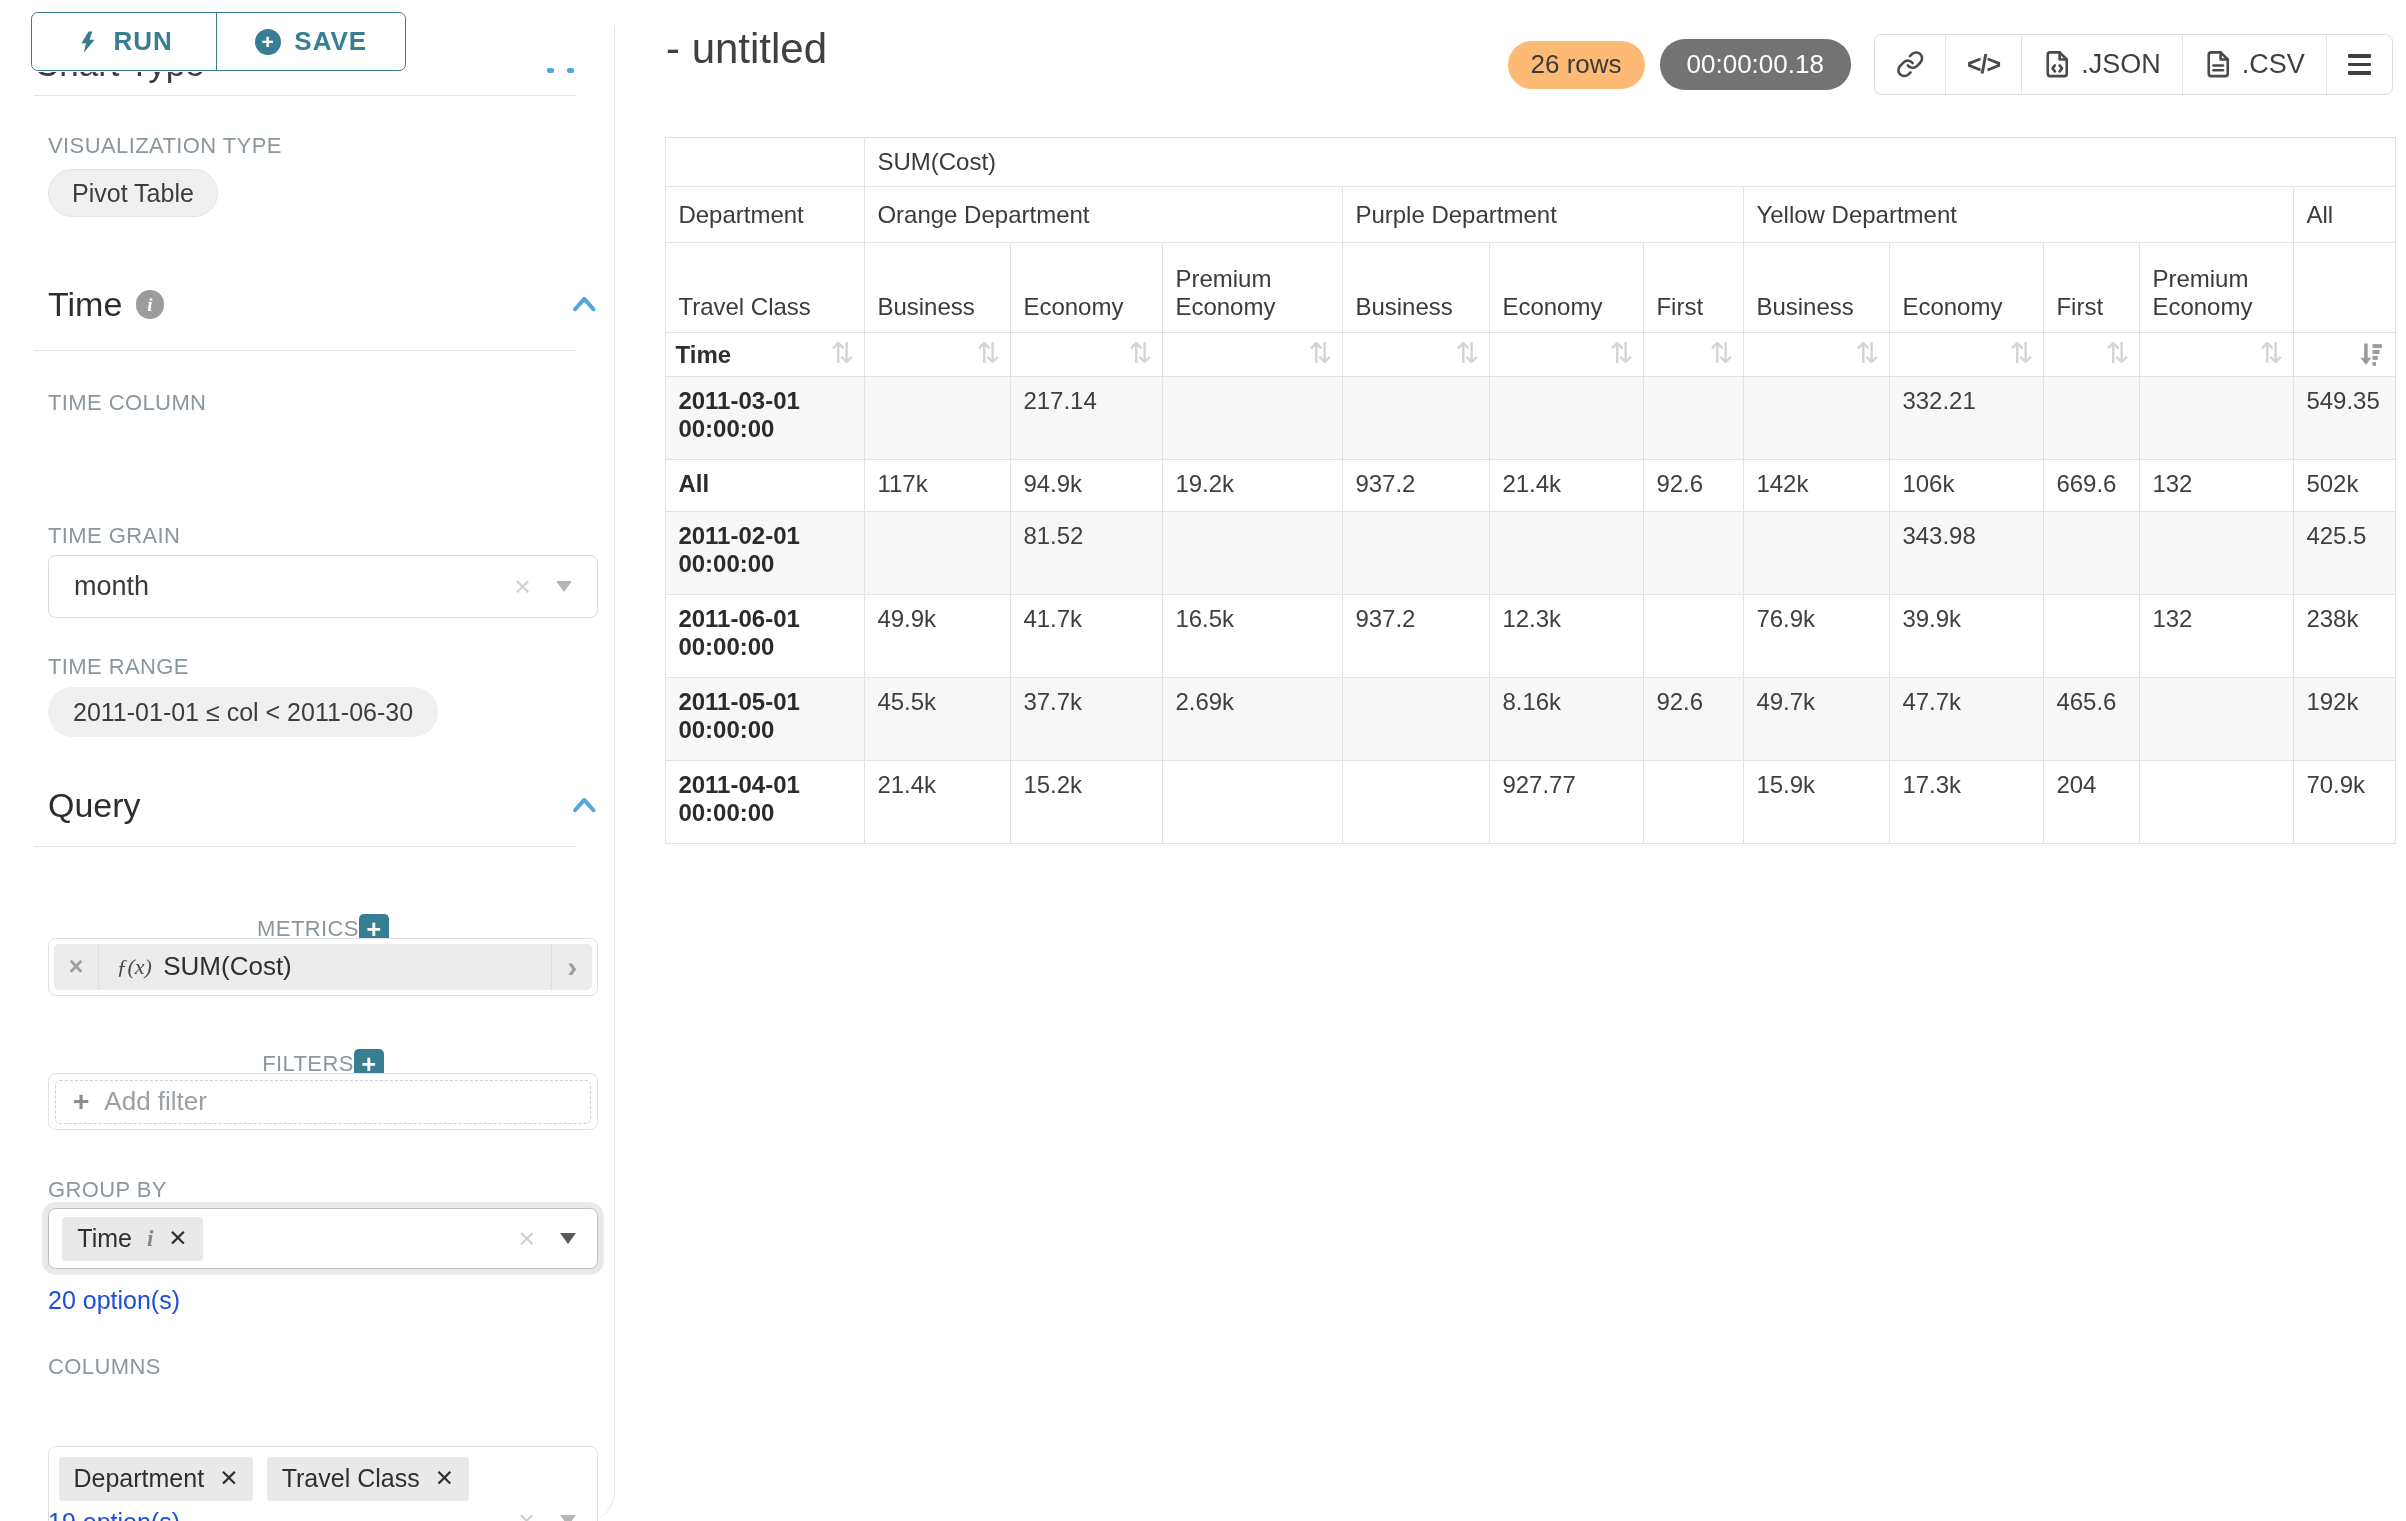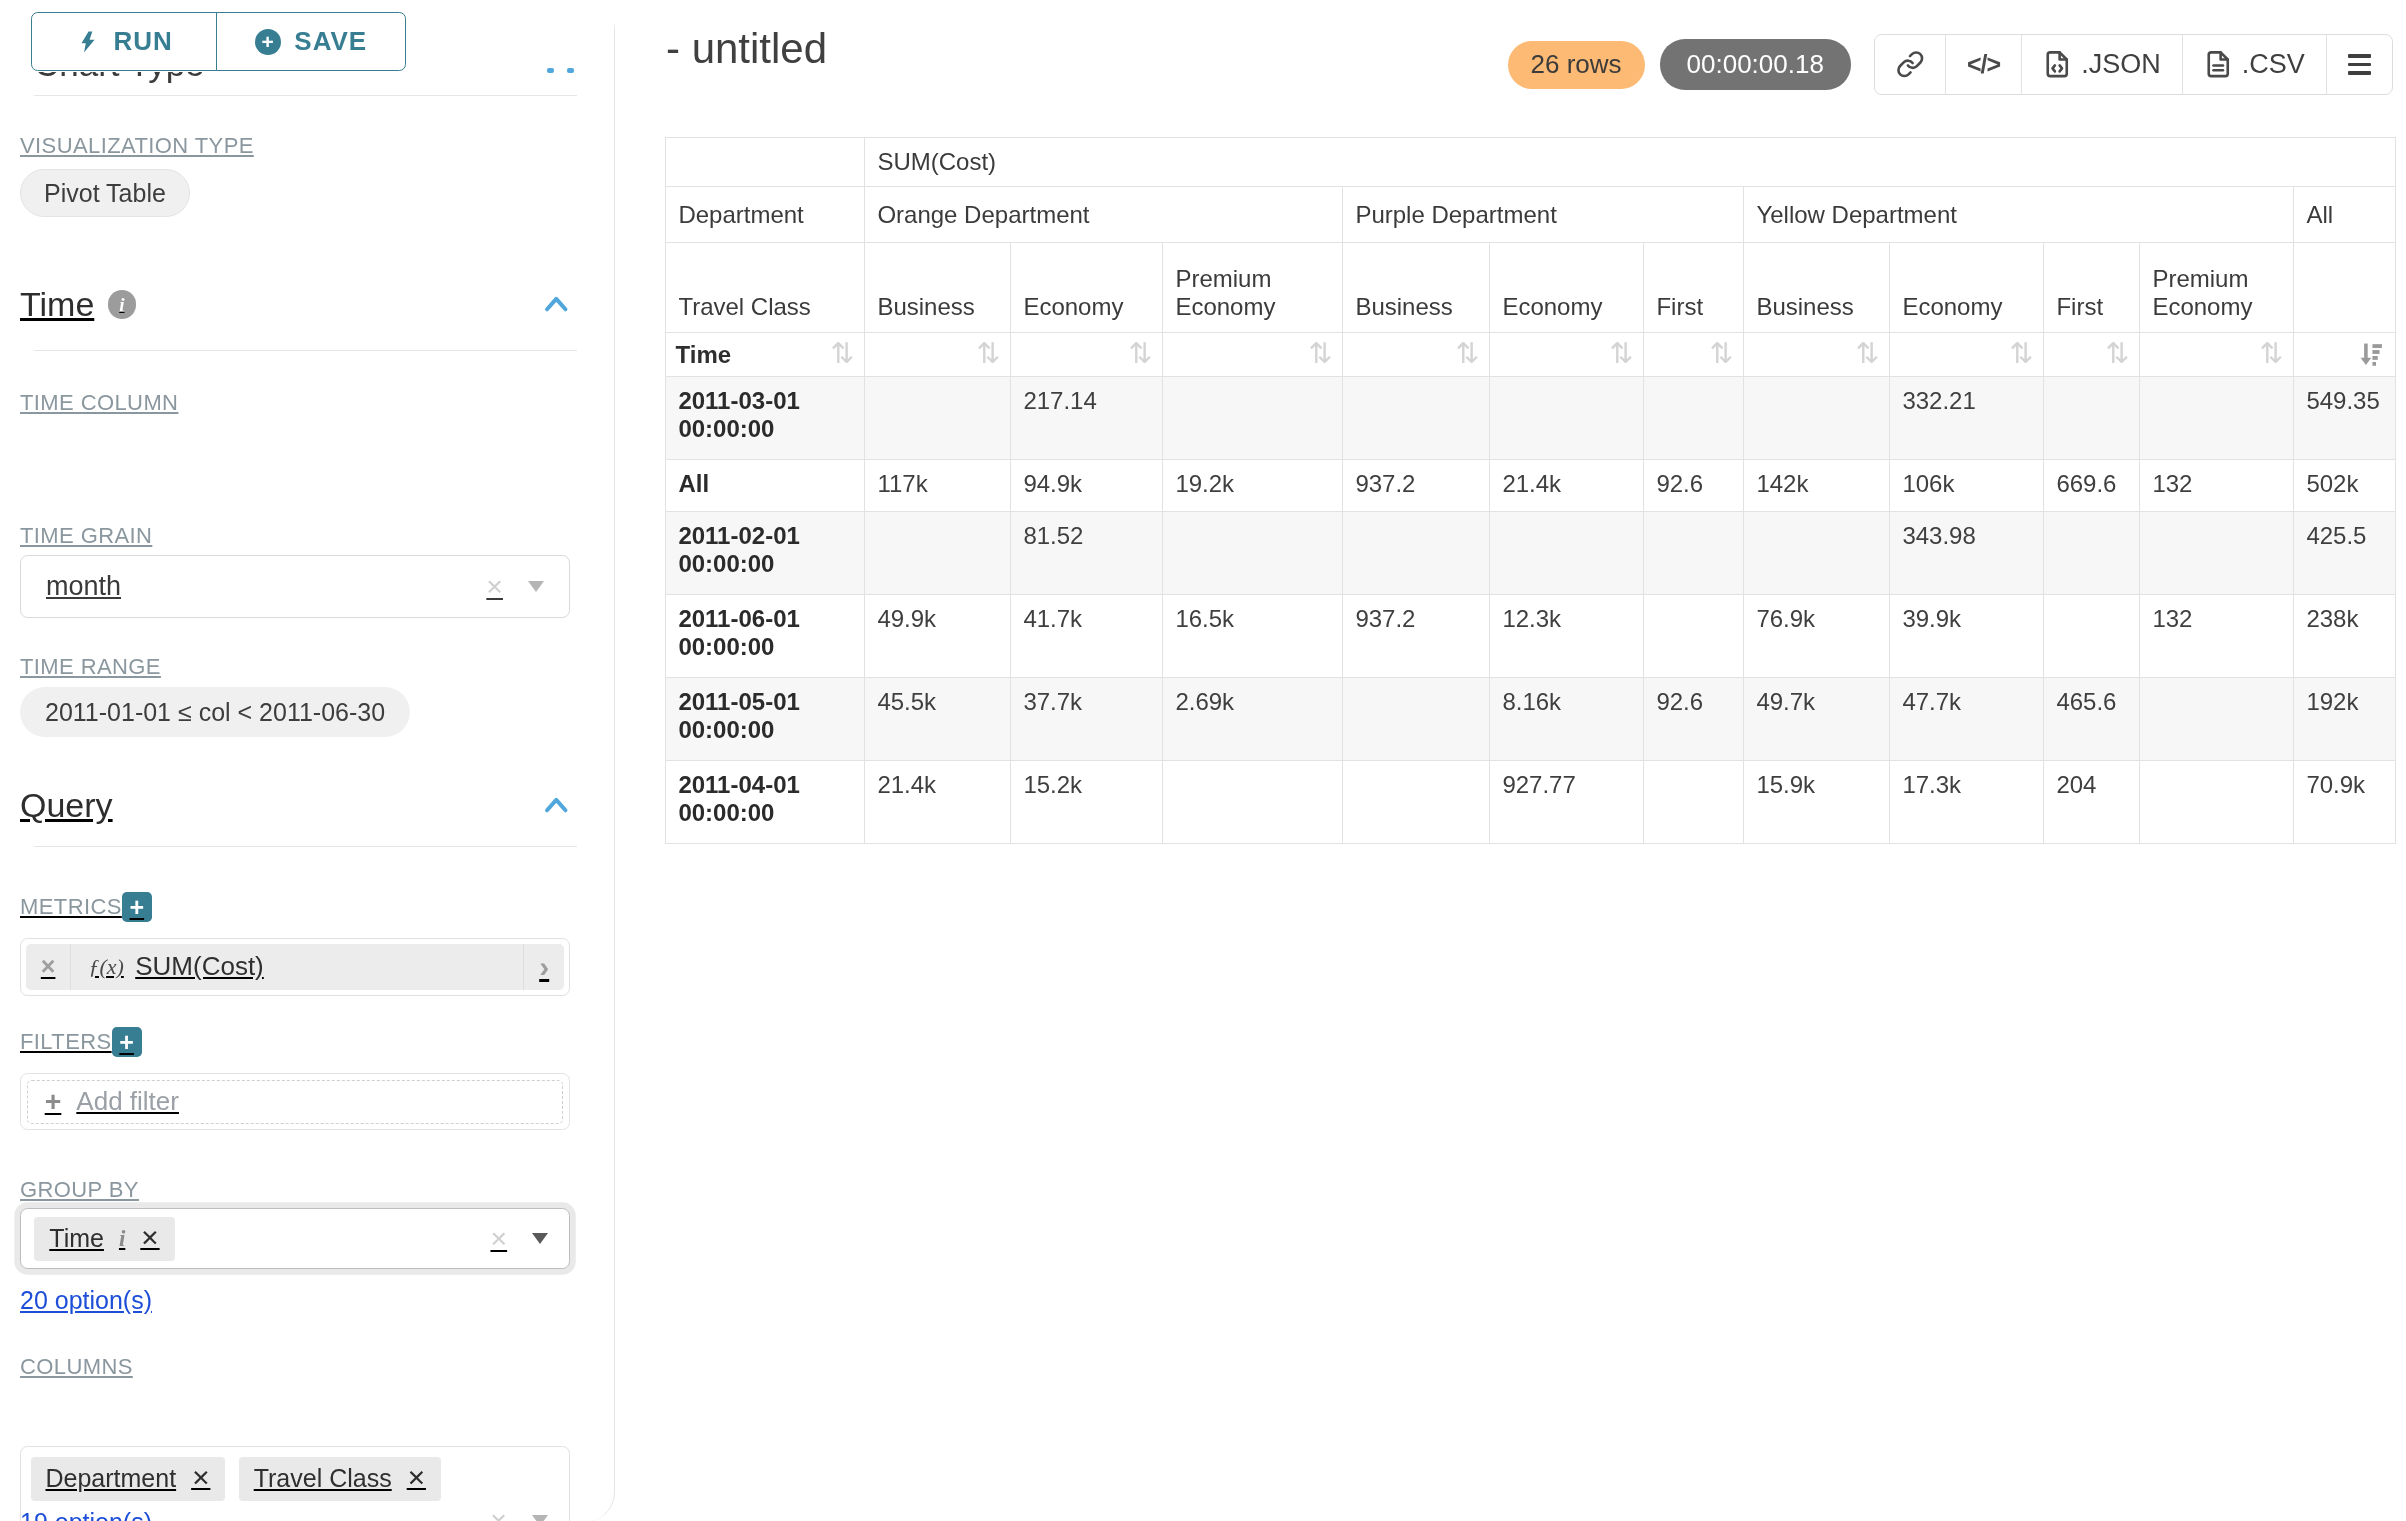--- a/index.html
+++ b/index.html
@@ -2,21 +2,21 @@
 <html style="font-size:15px"><head>
 <meta charset="utf-8">
 <style>
   * { margin:0; padding:0; box-sizing:border-box; }
   html,body { width:2406px; height:1522px; overflow:hidden; background:#fff;
     font-family:"Liberation Sans","DejaVu Sans",sans-serif; }
   #app { position:relative; width:2406px; height:1522px; background:#fff; }
 
   
   .sidebar { position:absolute; top:0; left:0; width:615px; height:1522px; background:#fff; border-right:1.9px solid #e3e3e3;border-radius:30px; }
-  .blk { position:absolute; left:20px; width:550px;text-decoration:underline; }
+  .blk { position:absolute; left:48px; width:550px; }
 
   .btn-row { position:absolute; top:0; left:0; width:100%; height:72px; background:#fff; z-index:3; }
   .btns { position:absolute; top:12.4px; left:31px; display:flex; }
   .tbtn { height:59px; border:1.9px solid #387e93; color:#387e93; background:#fff; display:flex; align-items:center; justify-content:center; gap:13.3px; font-size:26px; font-weight:700; letter-spacing:1px; cursor:pointer; }
   .tbtn.run { width:187px; border-radius:6.7px 0 0 6.7px; }
   .tbtn.save { width:190px; border-radius:0 6.7px 6.7px 0; margin-left:-1.9px; }
   .bolt-svg { width:24px; height:24px; fill:#387e93; }
   .plus-circle { width:26px; height:26px; border-radius:50%; background:#387e93; color:#fff; display:flex; align-items:center; justify-content:center; font-size:21px; font-weight:700; line-height:1; }
   .drag-dots { position:absolute; top:68px; left:547px; z-index:4; display:flex; gap:13.3px; }
   .drag-dots i { width:6.7px; height:4.8px; background:#51a7dc; border-radius:1.9px; }
@@ -34,21 +34,21 @@
   .chev-up { margin-left:auto; }
   .chev-up svg { width:28.5px; height:23px; stroke:#51a7dc; stroke-width:3.5; fill:none; stroke-linecap:round; stroke-linejoin:round; }
 
   .selbox { height:63px; border:1.9px solid #d9d9d9; border-radius:7.6px; background:#fff; display:flex; align-items:center; padding:0 25px; font-size:27px; color:#3a3a3a; }
   .caret-down { width:0; height:0; border-left:8.6px solid transparent; border-right:8.6px solid transparent; border-top:11.4px solid #b5b5b5; }
   .caret-down.dark { border-top-color:#5a5a5a; }
   .clear-x { color:#cfcfcf; font-size:28.5px; line-height:1; }
   .sel-right { margin-left:auto; display:flex; align-items:center; gap:25px; }
 
   .plus-btn { width:30px; height:30px; background:#387e93; border-radius:4.8px; color:#fff; display:flex; align-items:center; justify-content:center; font-size:25px; font-weight:600; line-height:1; cursor:pointer; }
-  .label-row { display:flex; align-items:center; justify-content:flex-start; }
+  .label-row { display:flex; align-items:center; justify-content:center;margin-top:22px; }
 
   .metric-outer { border:1.9px solid #e0e0e0; border-radius:7.6px; padding:4.8px; background:#fff; }
   .metric-pill { background:#ececec; border-radius:4.8px; height:46px; display:flex; align-items:center; }
   .m-x { padding:0 15px; color:#9e9e9e; font-weight:700; font-size:25px; border-right:1.9px solid #dddddd; height:100%; display:flex; align-items:center; }
   .m-fx { font-family:"Liberation Serif",serif; font-style:italic; font-size:22px; color:#4a4a4a; margin:0 11.4px 0 17px; }
   .m-label { font-size:26px; color:#2f2f2f; }
   .m-chev { margin-left:auto; border-left:1.9px solid #dddddd; height:100%; display:flex; align-items:center; padding:0 15px; color:#9e9e9e; font-size:30px; font-weight:700; }
 
   .addfilter-outer { border:1.9px solid #e3e3e3; border-radius:7.6px; padding:5.7px; background:#fff; }
   .addfilter-inner { border:1.9px dashed #cfcfcf; border-radius:4.8px; height:44px; display:flex; align-items:center; padding:0 17px; color:#9aa0a6; font-size:26px; gap:15px; }

